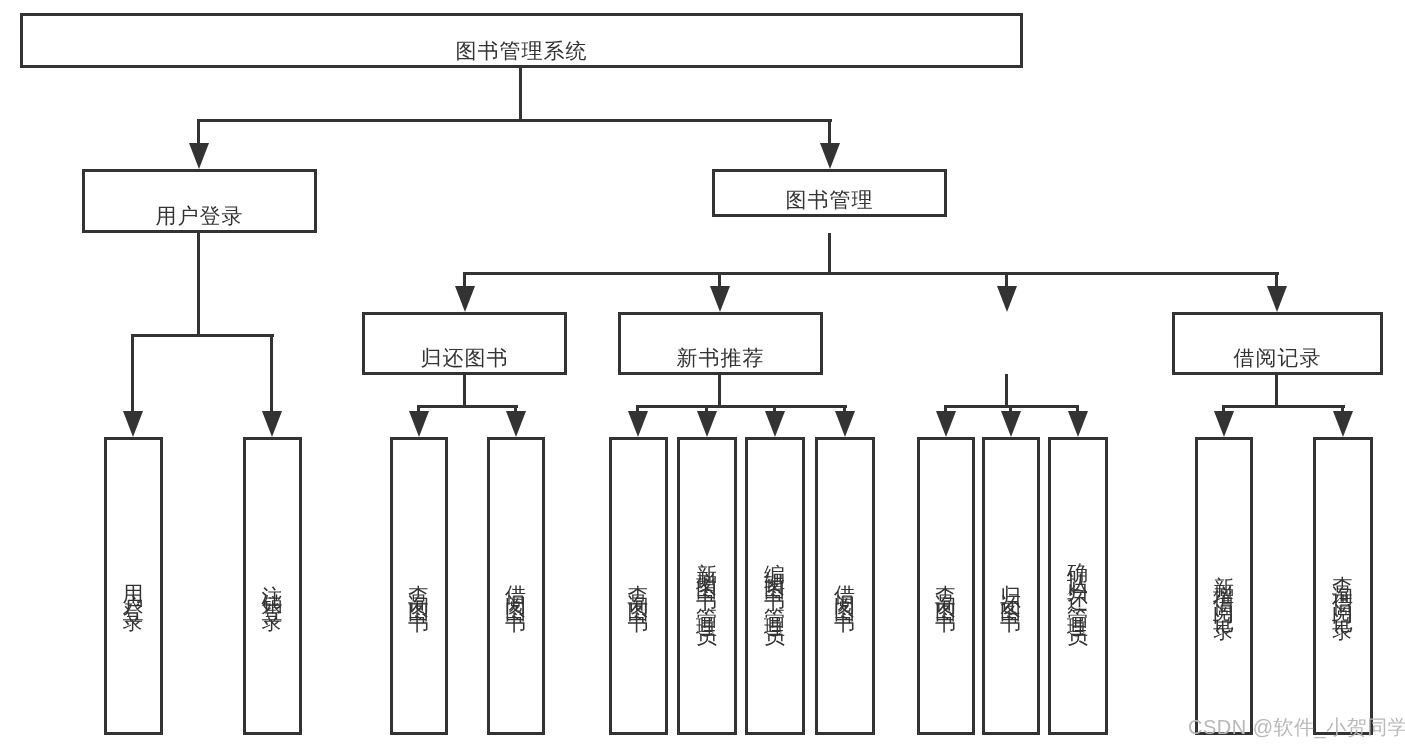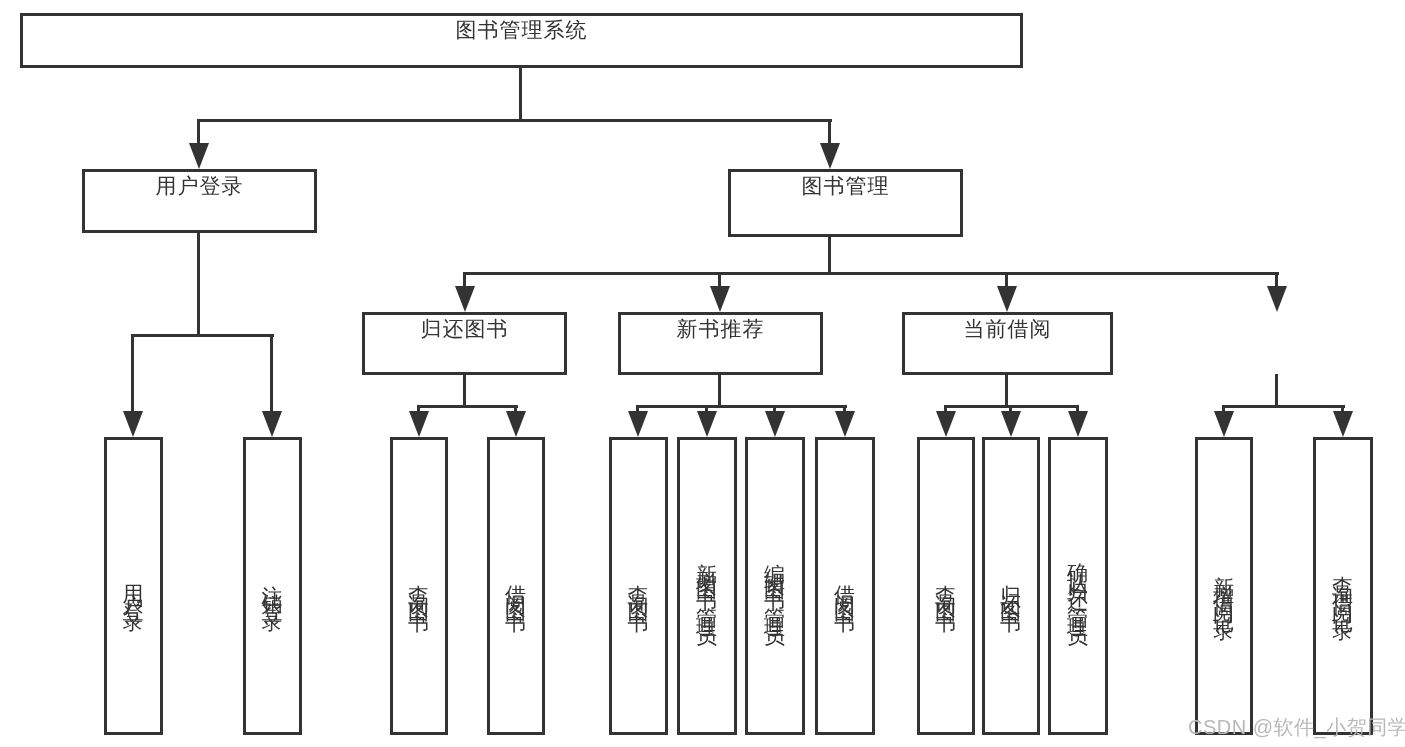--- a/index.html
+++ b/index.html
@@ -9,21 +9,21 @@
   }
   
   .vline { position:absolute; width:3px; background:#333333; }
   .hline { position:absolute; height:3px; background:#333333; }
   .tri   { position:absolute; width:0; height:0;
            border-left:10px solid transparent; border-right:10px solid transparent;
            border-top:26px solid #333333; }
   
   .box {
     position:absolute; box-sizing:border-box; border:3px solid #333333; background:#ffffff;
-    display:flex; align-items:flex-start; justify-content:center;
+    display:flex; align-items:flex-end; justify-content:center;
     font-size:21px; color:#333333; letter-spacing:1px; z-index:2;
   }
   
   .vbox {
     position:absolute; top:437px; height:298px; box-sizing:border-box;
     border:3px solid #333333; background:#ffffff;
     display:flex; align-items:center; justify-content:center; z-index:2;
   }
   .vbox .vtxt {
     writing-mode:vertical-rl; text-orientation:mixed;
@@ -96,32 +96,32 @@
   <div class="vline" style="left:1341px;top:405px; height:10px;"></div>
   <div class="tri" style="left:1333px;top:411px;"></div>
 
   <div class="box" style="left:20px; top:13px; width:1003px; height:55px;">
     <span>图书管理系统</span>
   </div>
 
   <div class="box" style="left:82px; top:169px; width:235px; height:64px;">
     <span>用户登录</span>
   </div>
-  <div class="box" style="left:728px; top:169px; width:235px; height:68px;">
+  <div class="box" style="left:712px; top:169px; width:235px; height:48px;">
     <span>图书管理</span>
   </div>
 
   <div class="box" style="left:362px; top:312px; width:205px; height:63px;">
     <span>归还图书</span>
   </div>
   <div class="box" style="left:618px; top:312px; width:205px; height:63px;">
     <span>新书推荐</span>
   </div>
-  <div class="box" style="left:902px; top:312px; width:211px; height:63px;">
-    <span>当前借阅</span>
+  <div class="box" style="left:1172px; top:312px; width:211px; height:63px;">
+    <span>借阅记录</span>
   </div>
 
   <div class="vbox" style="left:104px; width:59px;">
     <span class="vtxt">用户登录</span>
   </div>
   <div class="vbox" style="left:243px; width:59px;">
     <span class="vtxt">注销登录</span>
   </div>
 
   <div class="vbox" style="left:390px; width:58px;">

